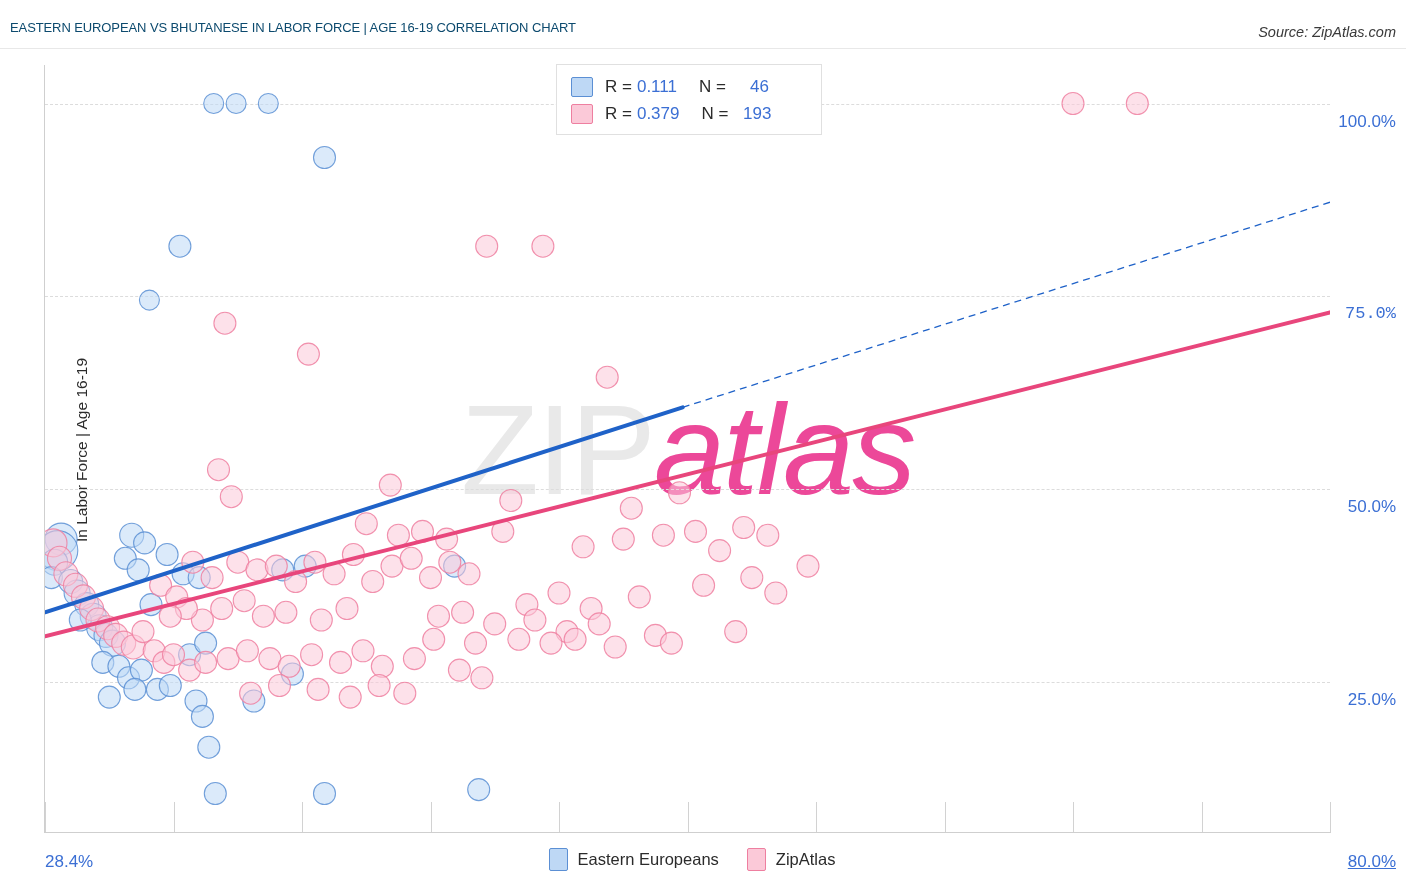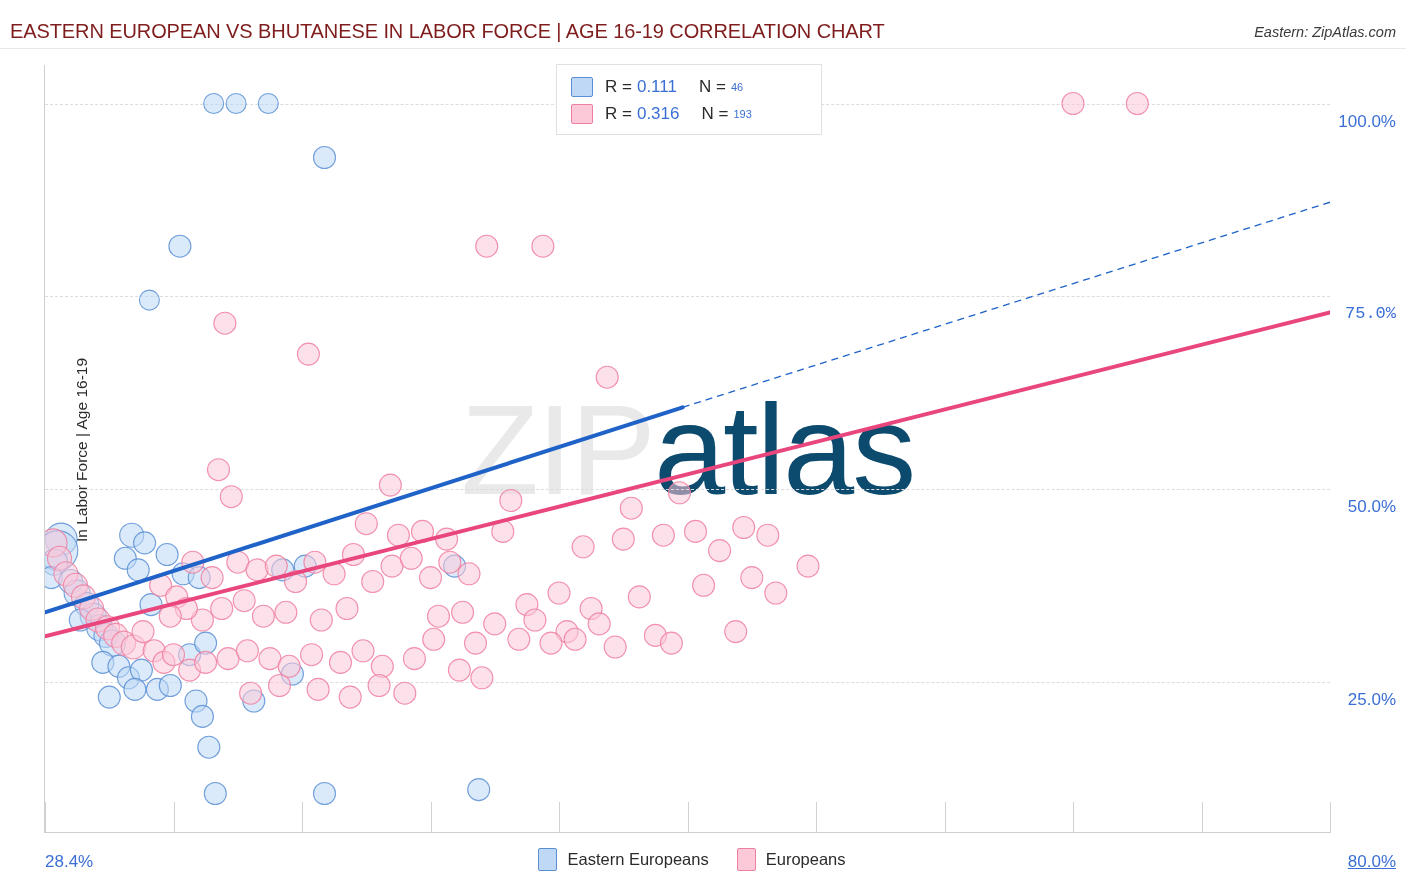--- a/index.html
+++ b/index.html
@@ -7,21 +7,21 @@
     width: 1406px; height: 892px;
     background: #ffffff;
     font-family: "Liberation Sans", sans-serif;
     overflow: hidden;
   }
   #root { position: relative; width: 1406px; height: 892px; }
 
   
   .title {
     position: absolute; left: 10px; top: 20px;
-    font-size: 20px; color: #7f1d1d; letter-spacing: -0.1px;
+    font-size: 13px; color: #0c4a6e; letter-spacing: -0.1px;
     white-space: nowrap;
   }
   .source {
     position: absolute; right: 10px; top: 24px;
     font-size: 14.5px; font-style: italic; color: #3a3a3a;
     white-space: nowrap;
   }
   .header-rule {
     position: absolute; left: 0; top: 48px; width: 1406px; height: 1px;
     background: #e8e8e8;
@@ -80,21 +80,21 @@
     position: absolute; left: 0; top: 0; width: 1285px; height: 767px;
     pointer-events: none; overflow: hidden;
   }
   .wm-text {
     position: absolute; left: 50%; top: 50%;
     transform: translate(-50%, -50%);
     font-size: 128px; font-weight: 400; letter-spacing: -2px;
     white-space: nowrap; user-select: none;
   }
   .wm-zip { color: #e9e9e9; }
-  .wm-atlas { color: #0c4a6e; }
+  .wm-atlas { color: #ec4899; font-style: italic; }
 
   
   #scatter { position: absolute; left: 0; top: 0; }
 
   
   .statbox {
     position: absolute; left: 556px; top: 64px;
     width: 266px; height: 71px;
     background: #ffffff; border: 1px solid #e0e0e0;
     padding: 8px 12px 8px 14px;
@@ -103,39 +103,39 @@
   .swatch {
     width: 22px; height: 20px; border-radius: 2px; margin-right: 12px;
     flex: 0 0 auto;
   }
   .sw-blue { background: #bed8f5; border: 1px solid #5b8fd4; }
   .sw-pink { background: #fbc9d8; border: 1px solid #ee7fa0; }
   .st-k { font-size: 17px; color: #2b2b2b; }
   .st-v { font-size: 17px; color: #3b6fd4; margin-left: 5px; }
   .st-gap { width: 22px; }
   .st-n  { font-size: 17px; color: #2b2b2b; }
-  .st-nv { font-size: 11px; color: #3b6fd4; margin-left: 5px;
-           display: inline-block; min-width: 38px; text-align: left; }
+  .st-nv { font-size: 17px; color: #3b6fd4; margin-left: 5px;
+           display: inline-block; min-width: 38px; text-align: right; }
 
   
   .blegend {
     position: absolute; left: 0; top: 848px; width: 1384px;
     display: flex; justify-content: center; align-items: center; gap: 28px;
   }
   .bl-item { display: flex; align-items: center; gap: 10px; }
   .bl-sw { width: 19px; height: 23px; border-radius: 2px; }
   .bl-lab { font-size: 16.5px; color: #2b2b2b; white-space: nowrap; }
 </style>
 </head>
 <body>
 
 <div id="root">
 
   <div class="title">EASTERN EUROPEAN VS BHUTANESE IN LABOR FORCE | AGE 16-19 CORRELATION CHART</div>
-  <div class="source">Eastern: ZipAtlas.com</div>
+  <div class="source">Source: ZipAtlas.com</div>
   <div class="header-rule"></div>
 
   <div class="axis-left"></div>
   <div class="axis-bottom"></div>
 
   <div class="ytitle-wrap">
     <div class="ytitle">In Labor Force | Age 16-19</div>
   </div>
 
   <div id="plot">
@@ -346,31 +346,31 @@
       <span class="swatch sw-blue"></span>
       <span class="st-k">R =</span>
       <span class="st-v">0.111</span>
       <span class="st-gap"></span>
       <span class="st-n">N =</span>
       <span class="st-nv">46</span>
     </div>
     <div class="statrow">
       <span class="swatch sw-pink"></span>
       <span class="st-k">R =</span>
-      <span class="st-v">0.316</span>
+      <span class="st-v">0.379</span>
       <span class="st-gap"></span>
       <span class="st-n">N =</span>
       <span class="st-nv">193</span>
     </div>
   </div>
 
   <div class="blegend" id="blegend">
       <div class="bl-item">
         <span class="bl-sw" style="background: rgb(190, 216, 245); border: 1px solid rgb(91, 143, 212);"></span>
         <span class="bl-lab">Eastern Europeans</span>
       </div>
       <div class="bl-item">
         <span class="bl-sw" style="background: rgb(251, 201, 216); border: 1px solid rgb(238, 127, 160);"></span>
-        <span class="bl-lab">Europeans</span>
+        <span class="bl-lab">ZipAtlas</span>
       </div>
     </div>
 
 </div>
 
 </body></html>

